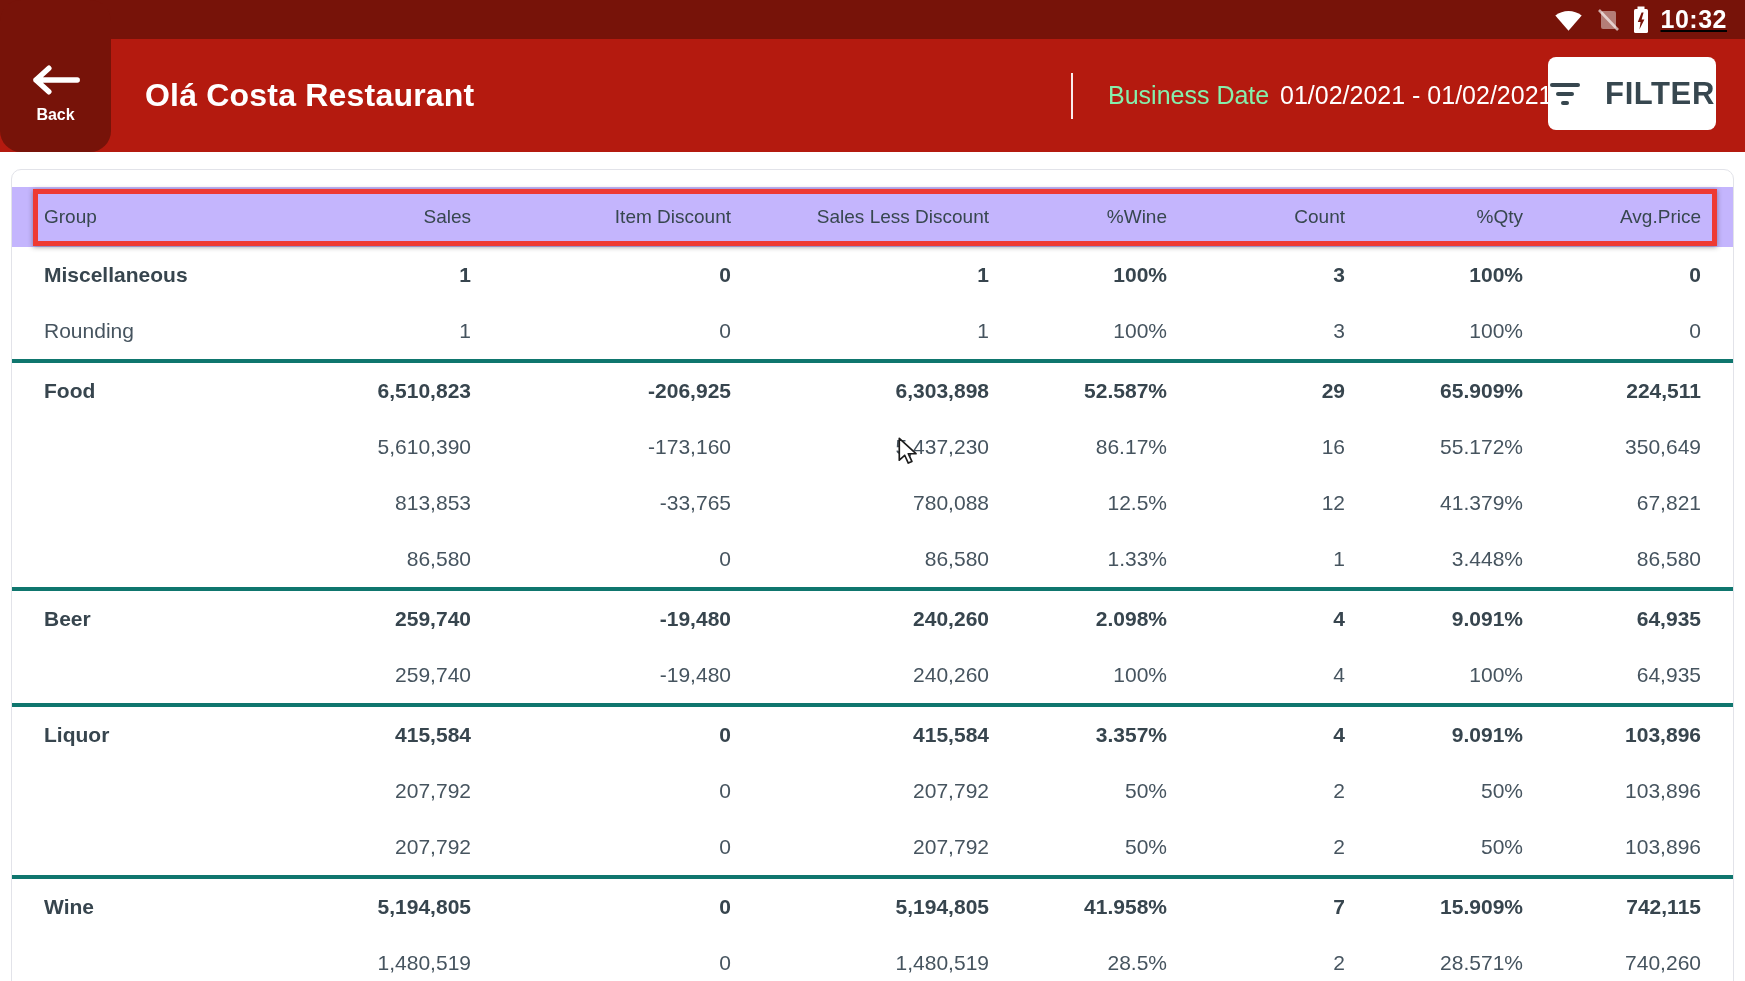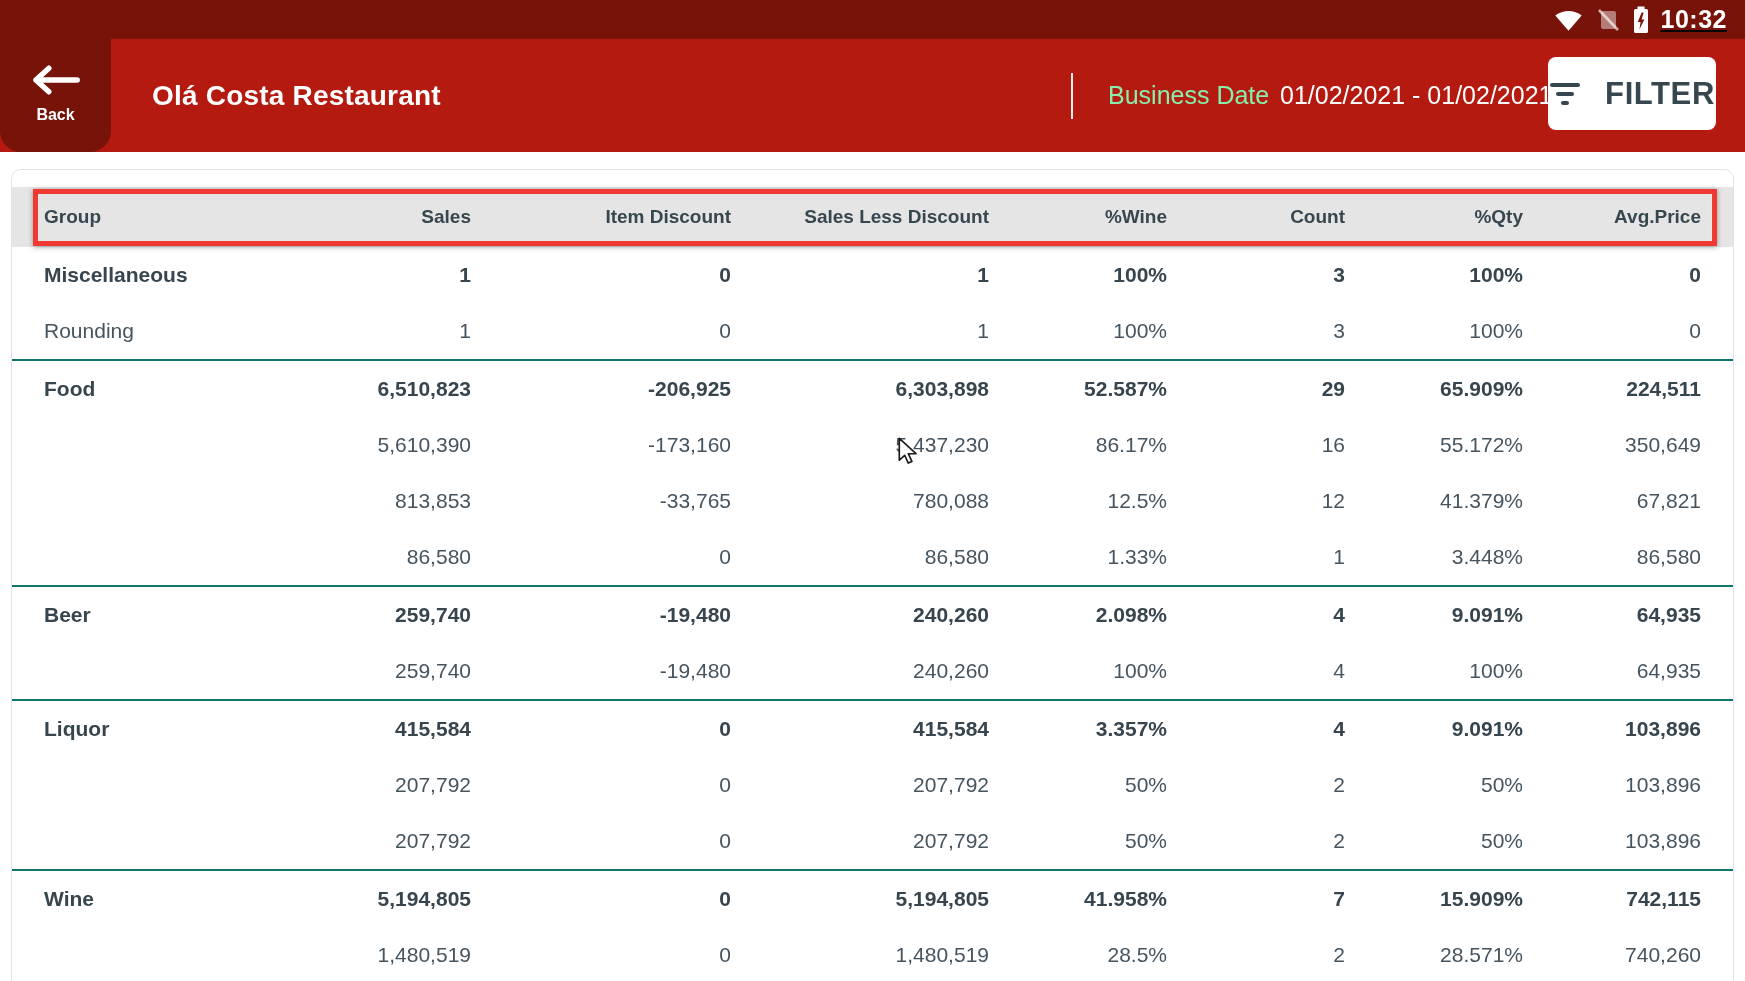--- a/index.html
+++ b/index.html
@@ -16,50 +16,50 @@
 
   
   .app-header { position:absolute; top:39px; left:0; right:0; height:113px;
                 background:#b41a0f; z-index:4; }
   .back-rail { position:absolute; top:0; left:0; width:111px; height:152px;
                background:#771309; z-index:6; display:flex; flex-direction:column;
                align-items:center; justify-content:flex-start; cursor:pointer;border-radius:21px; }
   .back-rail svg { margin-top:62px; }
   .back-label { color:#fff; font-size:16px; font-weight:700; margin-top:8px; }
   .page-title { position:absolute; left:145px; top:0; height:113px;
-                display:flex; align-items:center; color:#fff; font-size:28px;
-                font-weight:700; letter-spacing:0.2px;margin-left:7px; }
+                display:flex; align-items:center; color:#fff; font-size:32px;
+                font-weight:700; letter-spacing:0.2px; }
   .header-divider { position:absolute; left:1071px; top:34px; width:2px; height:46px;
                     background:rgba(255,255,255,0.92); }
   .bdate-label { position:absolute; left:1108px; top:0; height:113px; display:flex;
                  align-items:center; color:#86efac; font-size:25px; }
   .bdate-value { position:absolute; left:1280px; top:0; height:113px; display:flex;
                  align-items:center; color:#fff; font-size:25px; cursor:pointer; }
   .filter-button { position:absolute; left:1548px; top:18px; width:168px; height:73px;
                    background:#fff; border:none; border-radius:8px; display:flex;
                    align-items:center; justify-content:center; gap:24px;
                    color:#37474f; font-family:"Liberation Sans",sans-serif;
                    font-size:31px; font-weight:700; letter-spacing:0.6px; cursor:pointer; }
 
   
   .card { position:absolute; left:11px; right:11px; top:169px; bottom:-24px;
           background:#fff; border:1px solid #e2e3e9; border-radius:10px;
           padding-top:17px; overflow:hidden; }
   .grid-row { display:grid;
               grid-template-columns:230px 197px 260px 258px 178px 178px 178px 1fr;
               padding:0 32px; align-items:center; }
-  .thead { height:60px; background:#e5e5e5; color:#37474f;
-           font-size:19px; font-weight:700; }
+  .thead { height:60px; background:#c4b5fd; color:#37474f;
+           font-size:19px; font-weight:400; }
   .thead .hc { text-align:right; }
   .thead .hg { text-align:left; }
   .annotation-rect { position:absolute; left:21px; right:16px; top:19px; height:57px;
                      border:5px solid #ee3a33; box-shadow:0 1px 5px rgba(40,40,40,0.45);
                      pointer-events:none; z-index:3; }
   .tbody { }
-  .section + .section { border-top:2px solid #0f766e; }
+  .section + .section { border-top:4px solid #0f766e; }
   .row { height:56px; font-size:21px; color:#46545f; cursor:pointer; }
   .row .c { text-align:right; }
   .row .g { text-align:left; }
   .row.bold { font-weight:700; color:#37454e; }
 
   
   .cursor { position:absolute; left:894px; top:437px; z-index:9; pointer-events:none; }
 </style>
 </head>
 <body>

